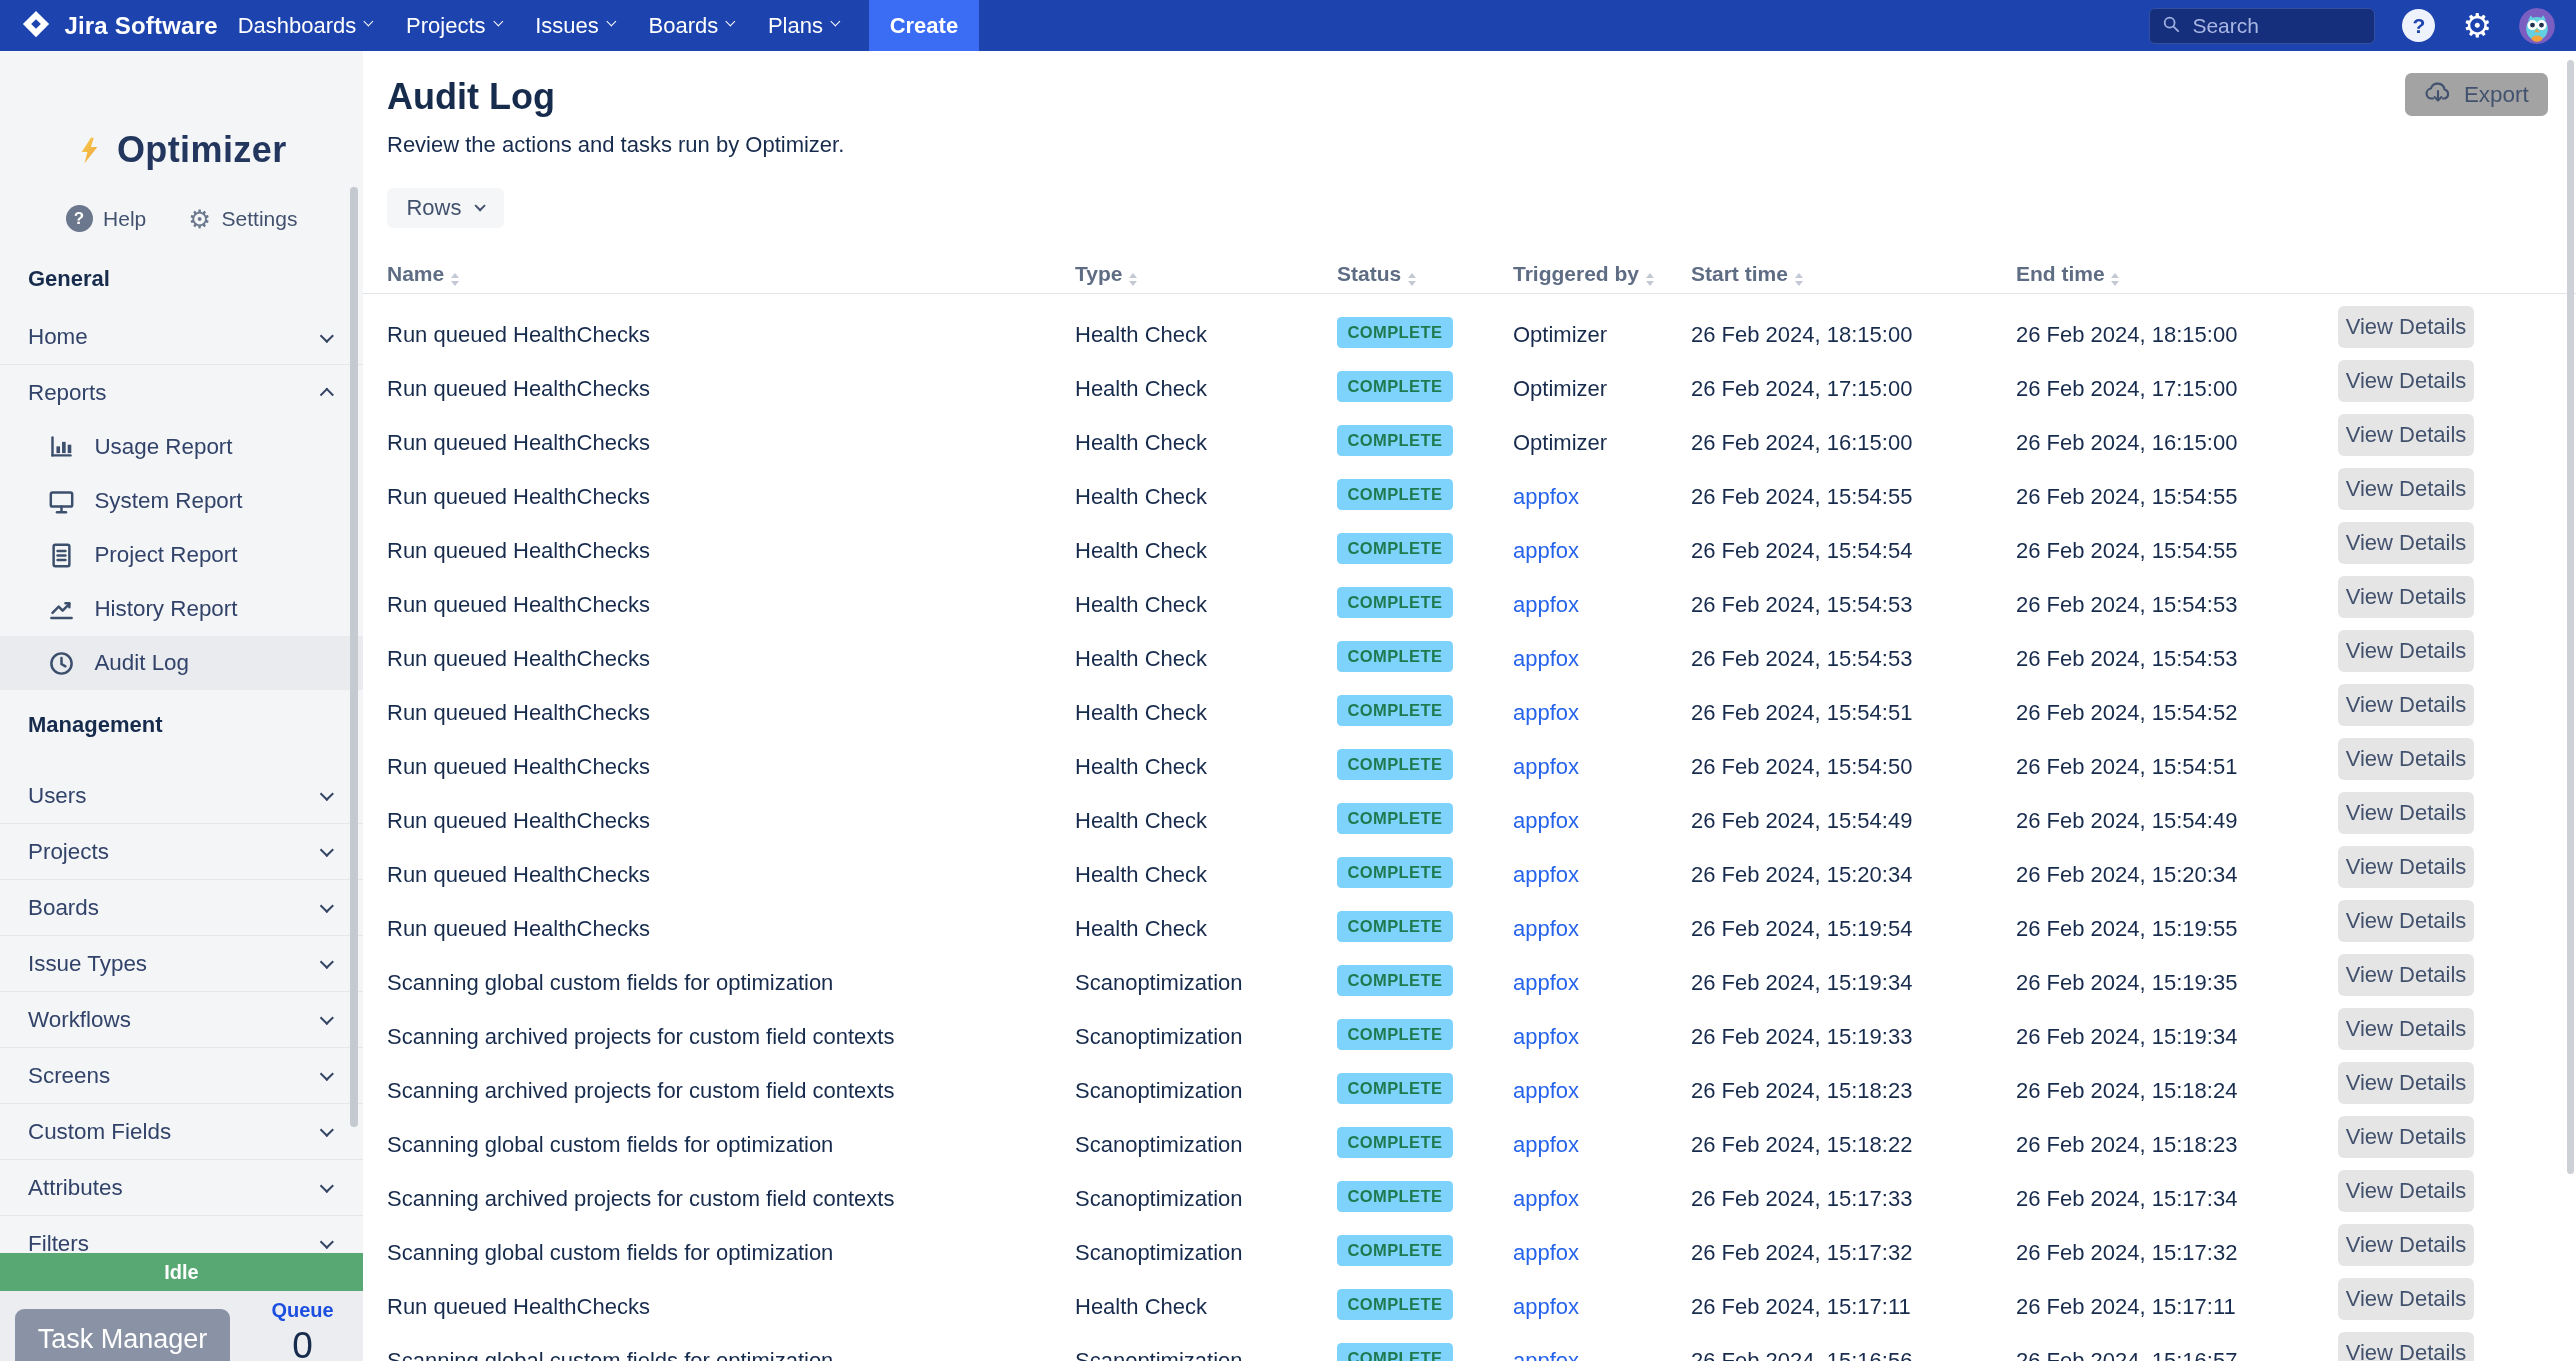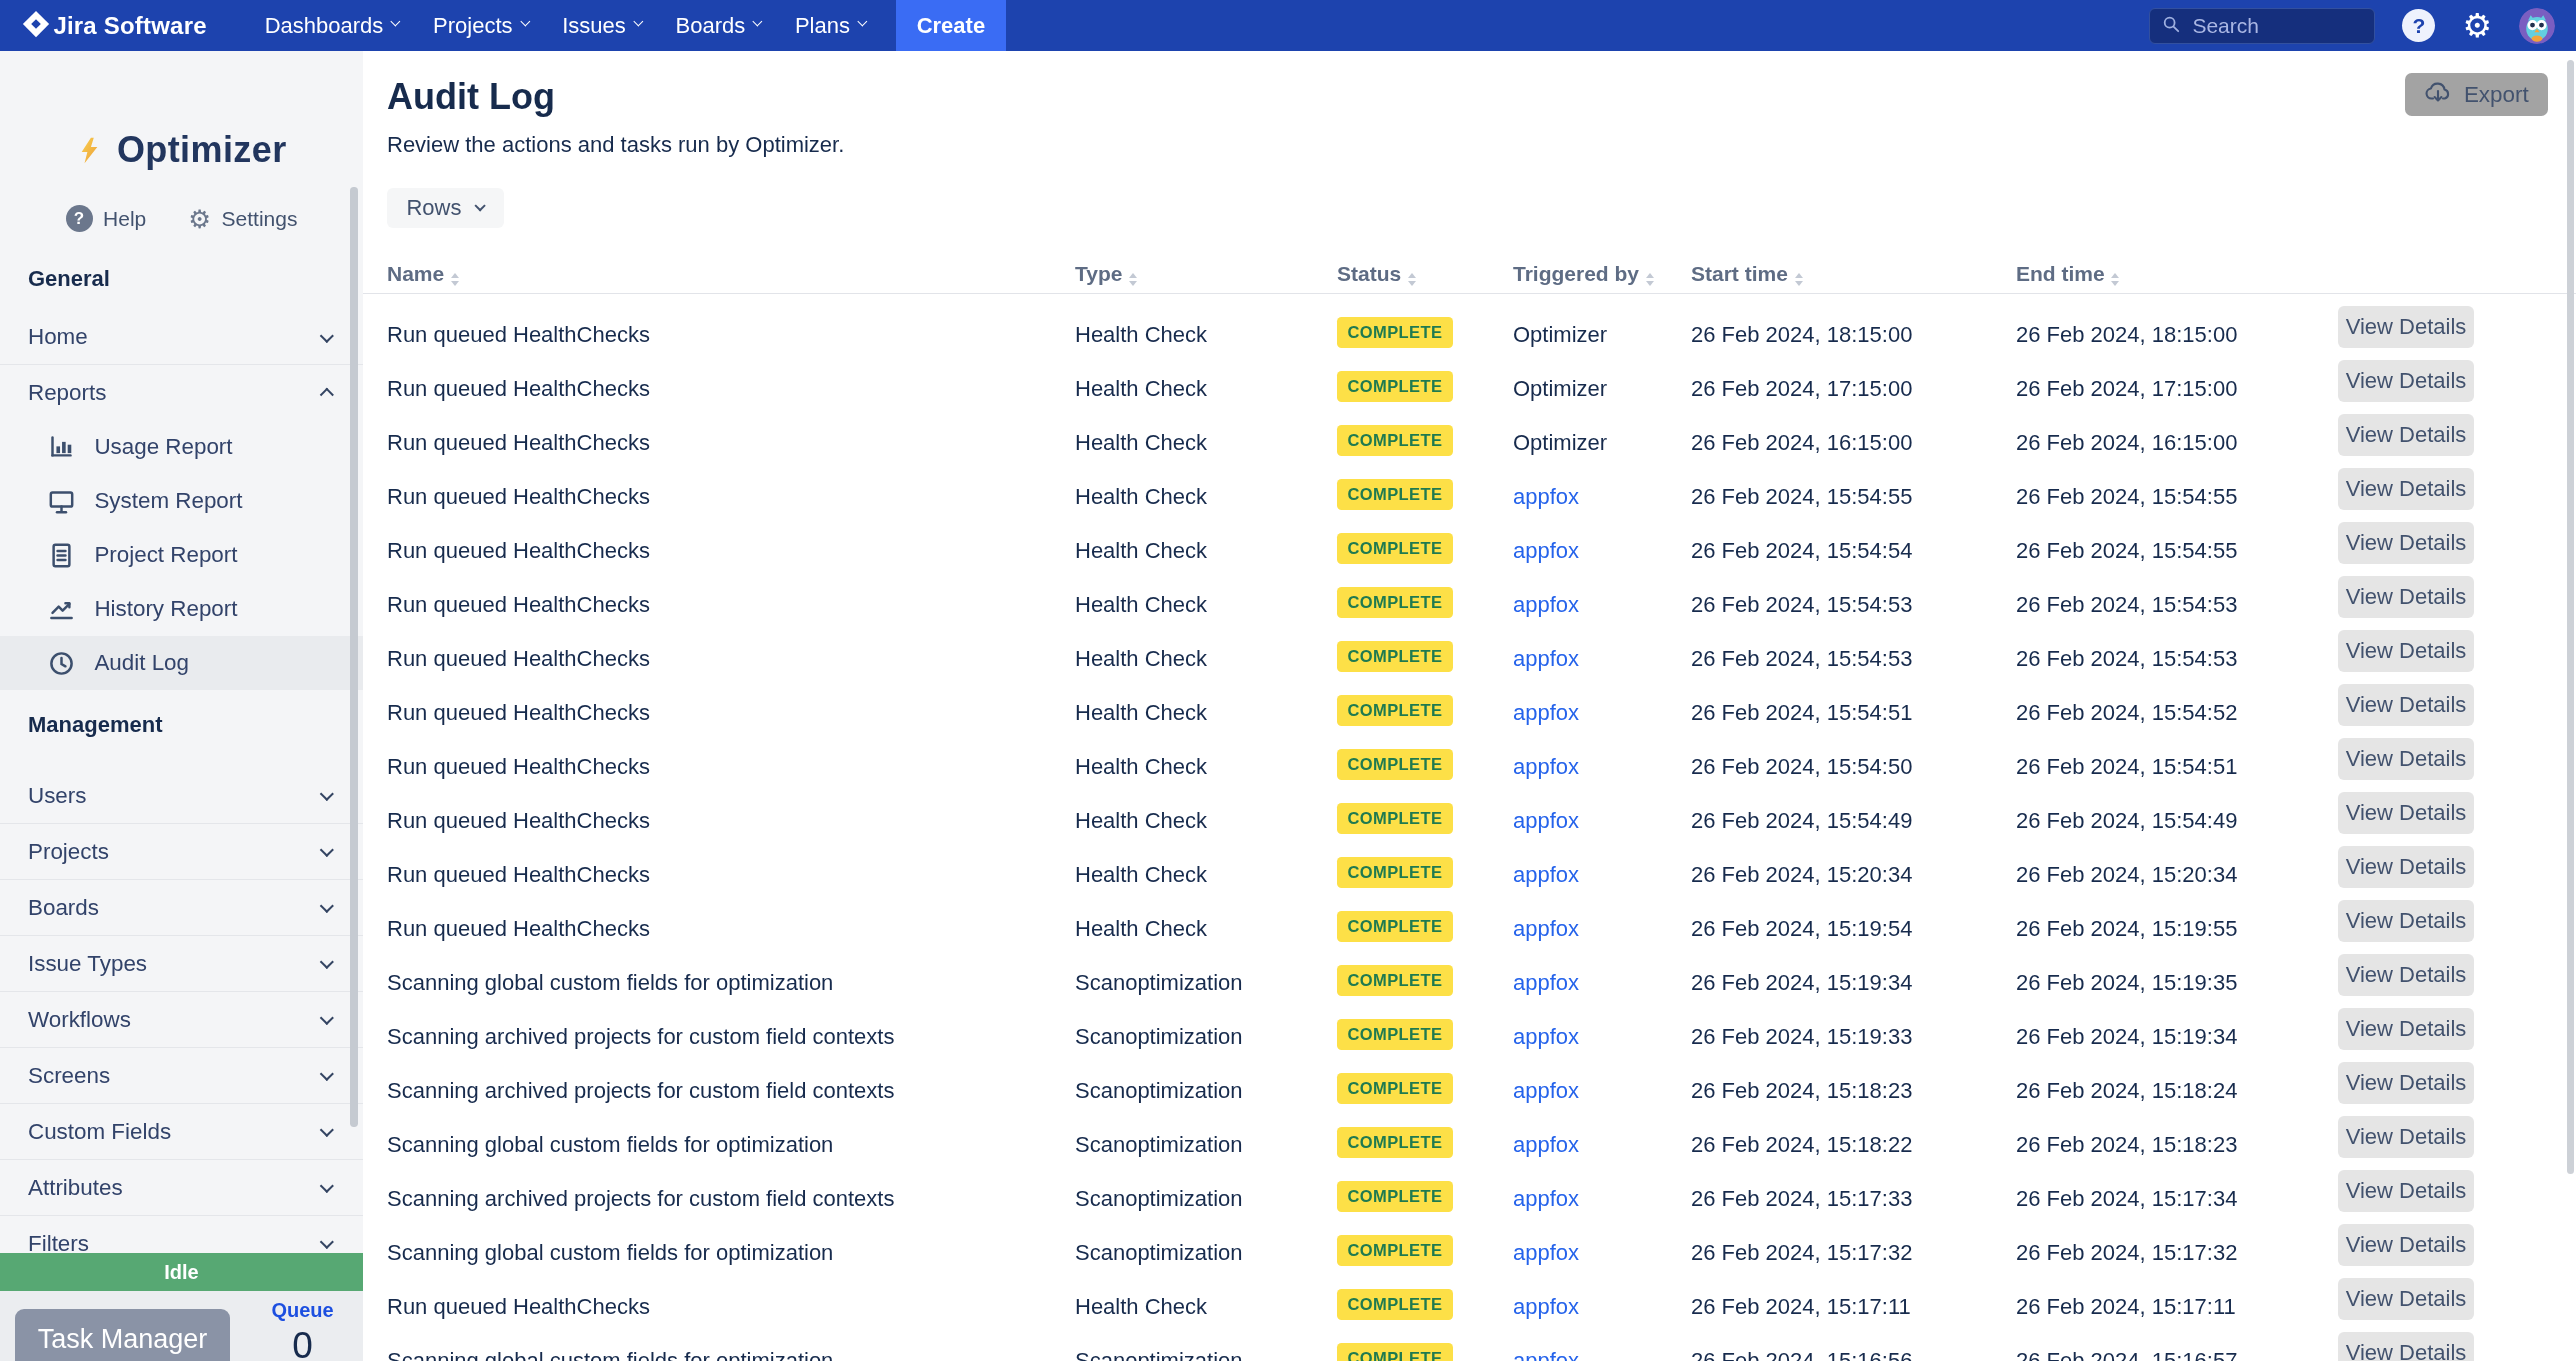--- a/index.html
+++ b/index.html
@@ -2,21 +2,21 @@
 <html style="font-size:12px"><head>
 <meta charset="utf-8">
 <style>
   * { margin:0; padding:0; box-sizing:border-box; }
   html,body { width:2576px; height:1361px; overflow:hidden; background:#fff;
     font-family:"Liberation Sans", sans-serif; color:#172b4d; }
 
   
   .topnav { position:absolute; left:0; top:0; width:2576px; height:51px;
     background:#1d43ae; display:flex; align-items:center; padding:0 21px 0 22.4px; }
-  .brand { display:flex; align-items:center; gap:3px; margin-right:58px; }
+  .brand { display:flex; align-items:center; gap:14px; margin-right:20px; }
   .brand-text { color:#fff; font-size:24px; font-weight:700; letter-spacing:0.2px; }
   .nav-menus { display:flex; align-items:center; gap:34px; }
   .nav-item { display:flex; align-items:center; gap:9px; color:#fff; font-size:22px; cursor:pointer; }
   .chev { display:inline-block; width:9.7px; height:9.7px; border-right:2.2px solid #344563;
     border-bottom:2.2px solid #344563; transform:rotate(45deg) translate(-1.5px,-1.5px); }
   .chev.up { transform:rotate(-135deg) translate(-1.5px,-1.5px); }
   .chev.nav { width:6.7px; height:6.7px; border-width:1.9px; border-color:#fff; margin-top:-4.5px; }
   .create-btn { margin-left:30px; background:#3a6cf4; color:#fff; font-size:22px; font-weight:700;
     border:none; border-radius:5.2px; padding:19px 21px; cursor:pointer; }
   .nav-right { margin-left:auto; display:flex; align-items:center; gap:27px; }
@@ -84,21 +84,21 @@
   .sort { display:inline-flex; flex-direction:column; gap:3px; margin-left:6.7px; }
   .sort i { display:block; width:0; height:0; border-left:4.5px solid transparent; border-right:4.5px solid transparent; }
   .sort .up { border-bottom:5.2px solid #c3c9d4; }
   .sort .dn { border-top:5.2px solid #c3c9d4; }
 
   .col-name { width:688px; } .col-type { width:262px; } .col-status { width:176px; }
   .col-trig { width:178px; } .col-start { width:325px; } .col-end { width:322px; }
   .col-act { flex:1; }
 
   .trow { display:flex; align-items:flex-end; height:54px; padding-left:24px; font-size:22px; color:#172b4d; }
-  .badge { display:inline-block; background:#fde047; color:#1f7a50; font-size:16.5px; font-weight:700;
+  .badge { display:inline-block; background:#7dd3fc; color:#1f7a50; font-size:16.5px; font-weight:700;
     letter-spacing:0.4px; padding:6px 10.5px; border-radius:4.5px; }
   .trig[data-kind="link"] { color:#2563eb; cursor:pointer; }
   .view-btn { width:136px; height:42px; background:#e5e5e5; border:none; border-radius:6px;
     font-size:22px; color:#42526e; cursor:pointer; font-family:"Liberation Sans",sans-serif; }
 
   .page-scroll { position:absolute; right:2.2px; top:60px; width:6.7px; height:1114px;
     background:#cdd1d7; border-radius:3.7px; }
 </style>
 </head>
 <body>

